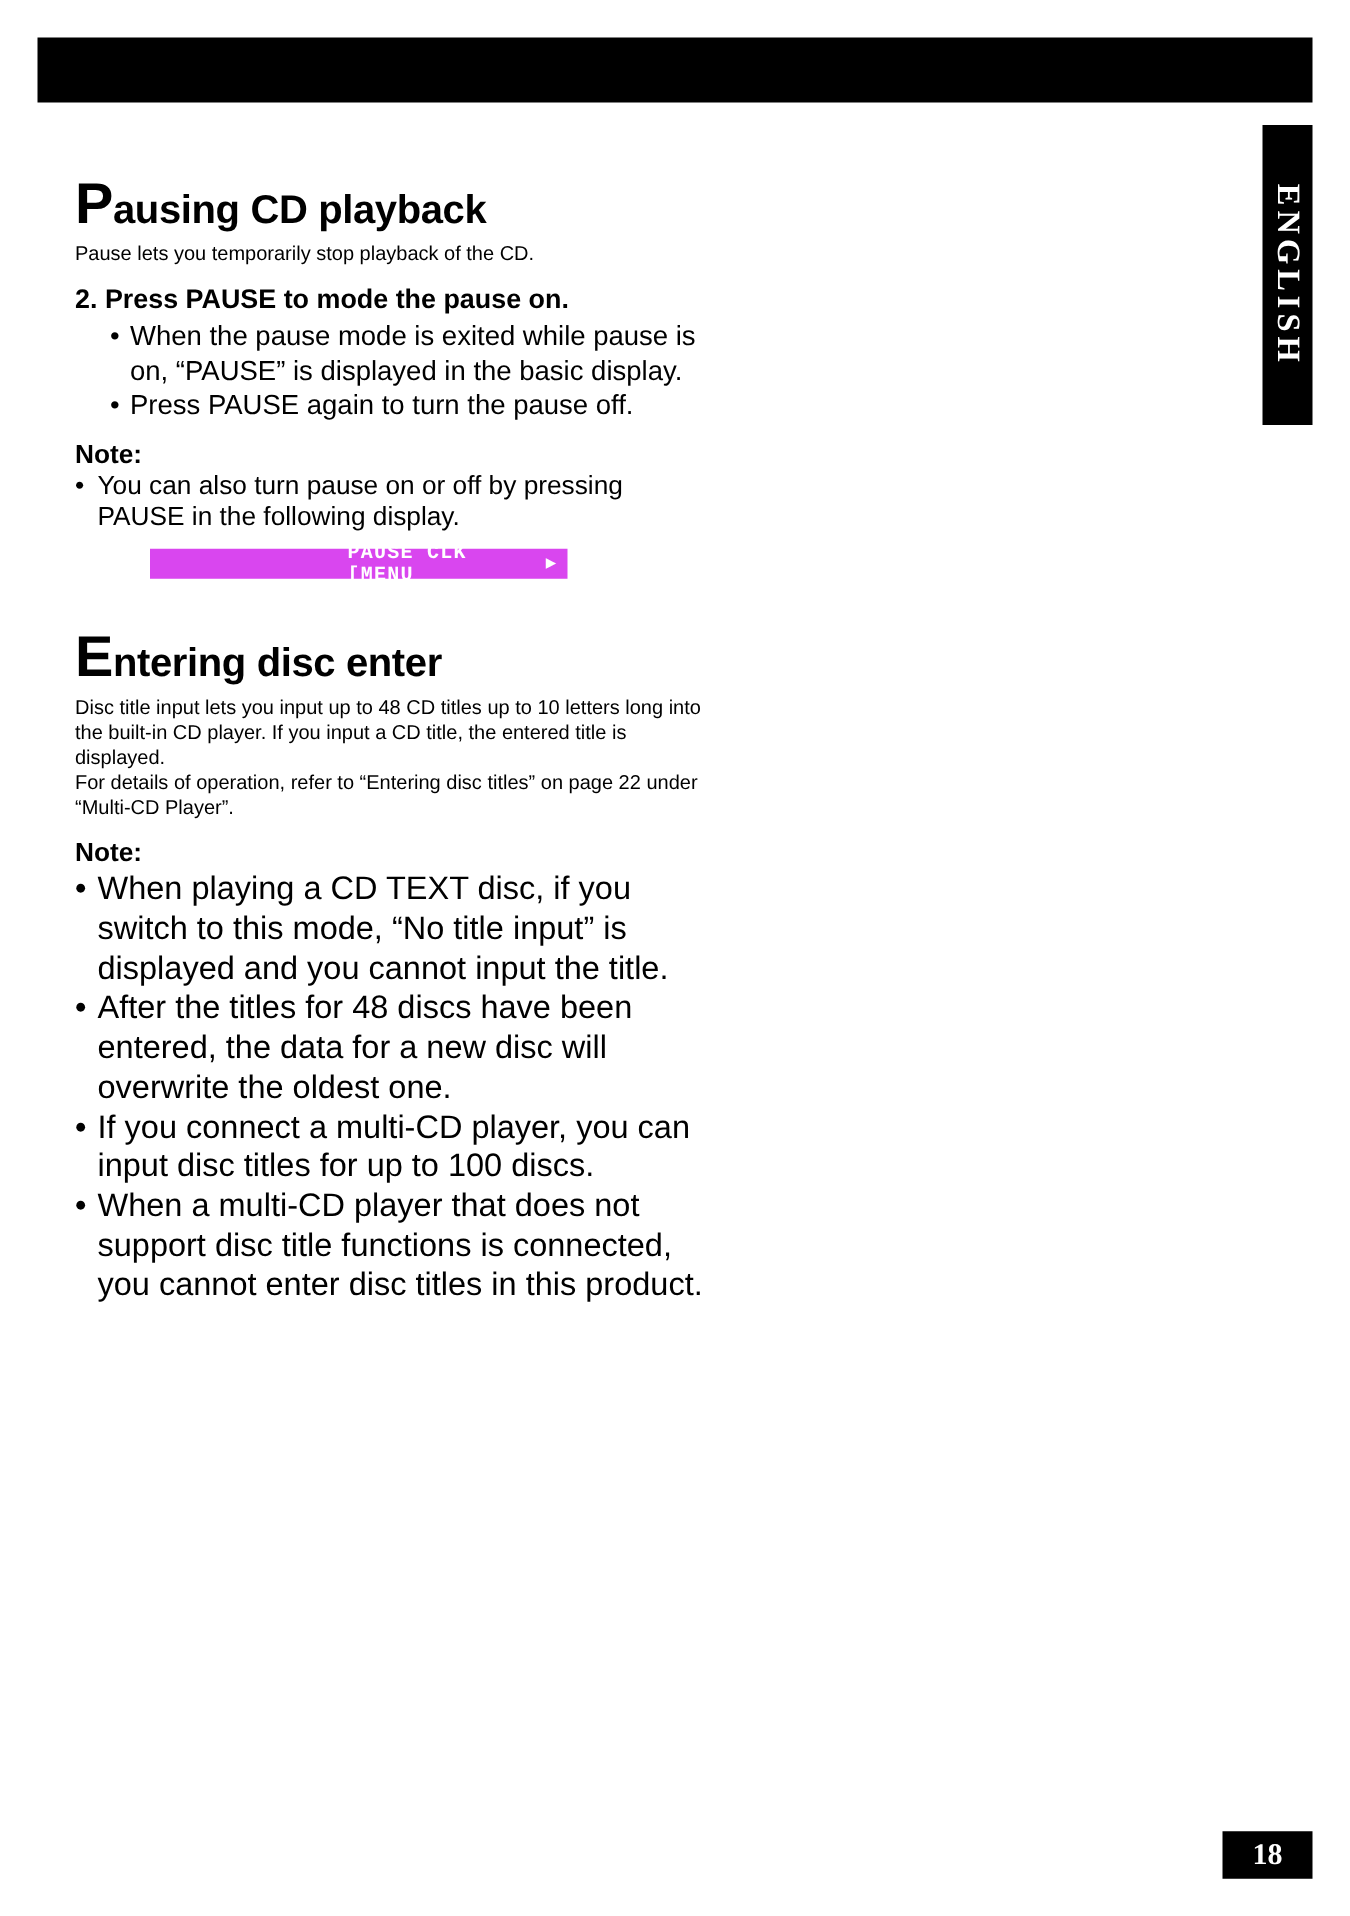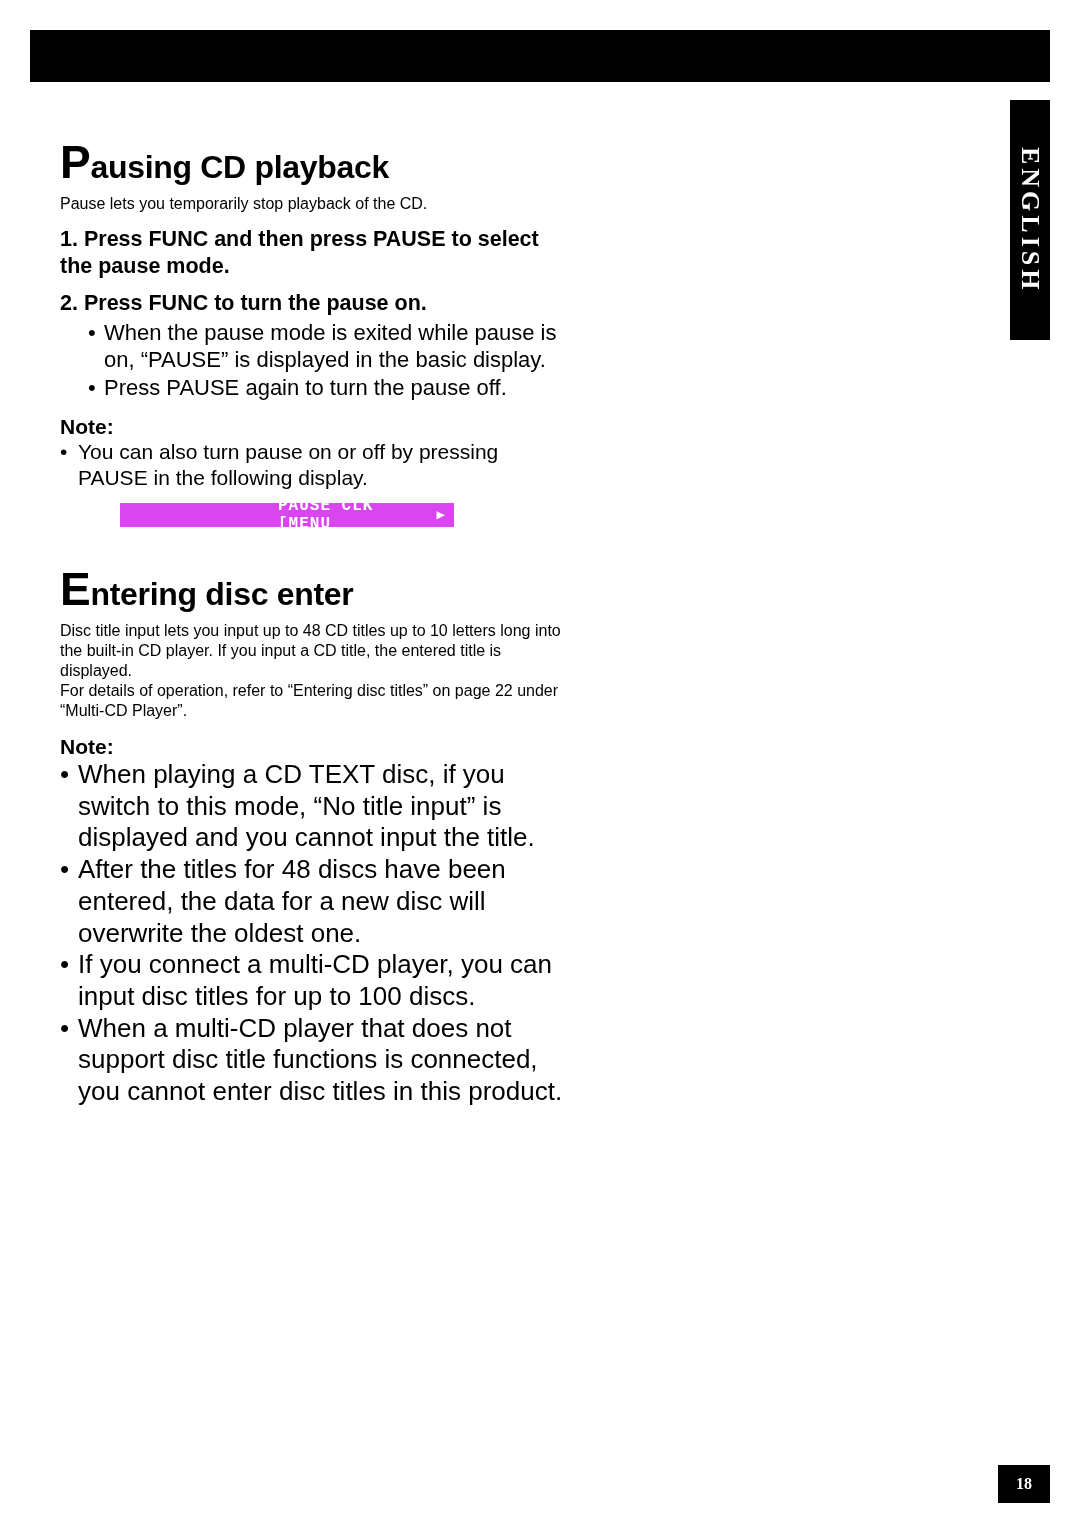--- a/index.html
+++ b/index.html
@@ -22,21 +22,21 @@
   .bullets li { list-style: none; position: relative; padding-left: 16px; font-size: 22px; line-height: 1.25; }
   .bullets li::before { content: "•"; position: absolute; left: 0; top: 0; }
   .note-label { font-weight: bold; font-size: 21px; margin-top: 14px; }
   .note-list li { list-style: none; position: relative; padding-left: 18px; font-size: 21px; line-height: 1.22; font-family: Arial, Helvetica, sans-serif; }
   .note-list li::before { content: "•"; position: absolute; left: 0; top: 0; }
   .note-list-cond li { font-family: 'Arial Narrow', Arial, sans-serif; font-stretch: condensed; font-size: 26px; }
   .lcd { width: 334px; height: 24px; background: #d946ef; color: #fff; margin-left: 60px; margin-top: 12px; display: flex; align-items: center; padding: 0 8px; font-family: 'Courier New', monospace; font-weight: bold; font-size: 16px; letter-spacing: 1px; }
   .lcd-left { width: 150px; }
   .lcd-text { flex: 1; text-align: left; }
   .lcd-arrow { font-size: 14px; }
-  .pagenum-box { position: absolute; right: 30px; bottom: 30px; width: 52px; height: 38px; background: #000; color: #fff; display: flex; align-items: center; justify-content: center; font-family: Georgia, serif; font-weight: bold; font-size: 16px; }
+  .pagenum-box { position: absolute; right: 30px; bottom: 30px; width: 72px; height: 38px; background: #000; color: #fff; display: flex; align-items: center; justify-content: center; font-family: Georgia, serif; font-weight: bold; font-size: 24px; }
   .section2 { margin-top: 28px; }
 </style>
 </head>
 <body>
 
 <div class="page">
 
   <div class="topbar"></div>
 
   <div class="vtab">
@@ -45,31 +45,25 @@
 
   <div class="content">
 
     <div class="heading">
       <span class="big">P</span><span class="rest">ausing CD playback</span>
     </div>
 
     <p class="body-text">Pause lets you temporarily stop playback of the CD.</p>
 
     <div class="step-list">
-      <div class="step">
-        <div class="step-title">
-          <span class="step-num">1.</span>
-          <span>Press FUNC and then press PAUSE to select the pause mode.</span>
-        </div>
-      </div>
 
       <div class="step">
         <div class="step-title">
           <span class="step-num">2.</span>
-          <span>Press FUNC to turn the pause on.</span>
+          <span>Press PAUSE to mode the pause on.</span>
         </div>
         <ul class="bullets">
           <li>When the pause mode is exited while pause is on, “PAUSE” is displayed in the basic display.</li>
           <li>Press PAUSE again to turn the pause off.</li>
         </ul>
       </div>
     </div>
 
     <p class="note-label">Note:</p>
     <ul class="note-list">

